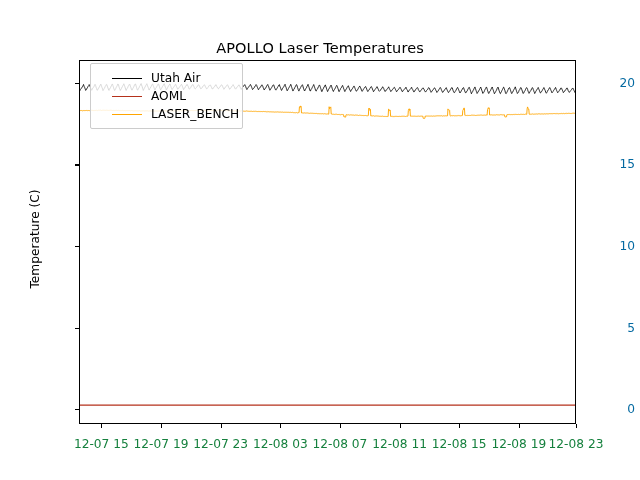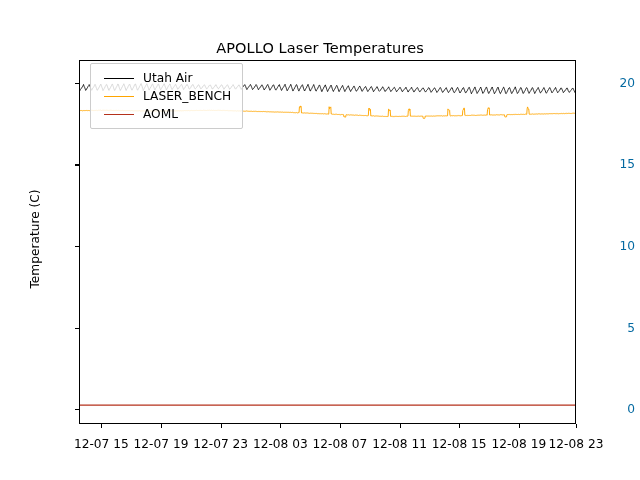--- a/index.html
+++ b/index.html
@@ -76,21 +76,21 @@
     position: absolute;
     left: 75px;
     width: 4px;
     height: 1.1px;
     background: #000000;
   }
   
   .xtick-label {
     position: absolute;
     font-size: 12.2px;
-    color: #000000;
+    color: #15803d;
     white-space: nowrap;
     transform: translateX(-50%);
     top: 437px;
   }
   .xtick-mark {
     position: absolute;
     top: 424px;
     width: 1.1px;
     height: 4px;
     background: #000000;
@@ -107,21 +107,21 @@
   
   #legend {
     position: absolute;
     left: 90px;
     top: 63px;
     width: 153px;
     box-sizing: border-box;
     background: rgba(255,255,255,0.82);
     border: 1px solid #cccccc;
     border-radius: 2px;
-    padding: 5px 6px 5px 13px;
+    padding: 5px 6px 5px 21px;
     z-index: 5;
   }
   .legend-row {
     display: flex;
     align-items: center;
     height: 18px;
   }
   .legend-swatch {
     width: 30px;
     height: 0;
@@ -187,22 +187,22 @@
       <path id="path-aoml" fill="none" stroke="#b5311b" stroke-width="1.2" d="M0 346.04 L497 346.04"></path>
     </svg>
   </div>
 
   <div id="legend">
       <div class="legend-row">
         <span class="legend-swatch" style="border-top-color: rgb(0, 0, 0);"></span>
         <span class="legend-label">Utah Air</span>
       </div>
       <div class="legend-row">
+        <span class="legend-swatch" style="border-top-color: rgb(181, 49, 27);"></span>
+        <span class="legend-label">AOML</span>
+      </div>
+      <div class="legend-row">
         <span class="legend-swatch" style="border-top-color: rgb(255, 165, 0);"></span>
         <span class="legend-label">LASER_BENCH</span>
       </div>
-      <div class="legend-row">
-        <span class="legend-swatch" style="border-top-color: rgb(181, 49, 27);"></span>
-        <span class="legend-label">AOML</span>
-      </div>
     </div>
 
 </div>
 
 </body></html>

